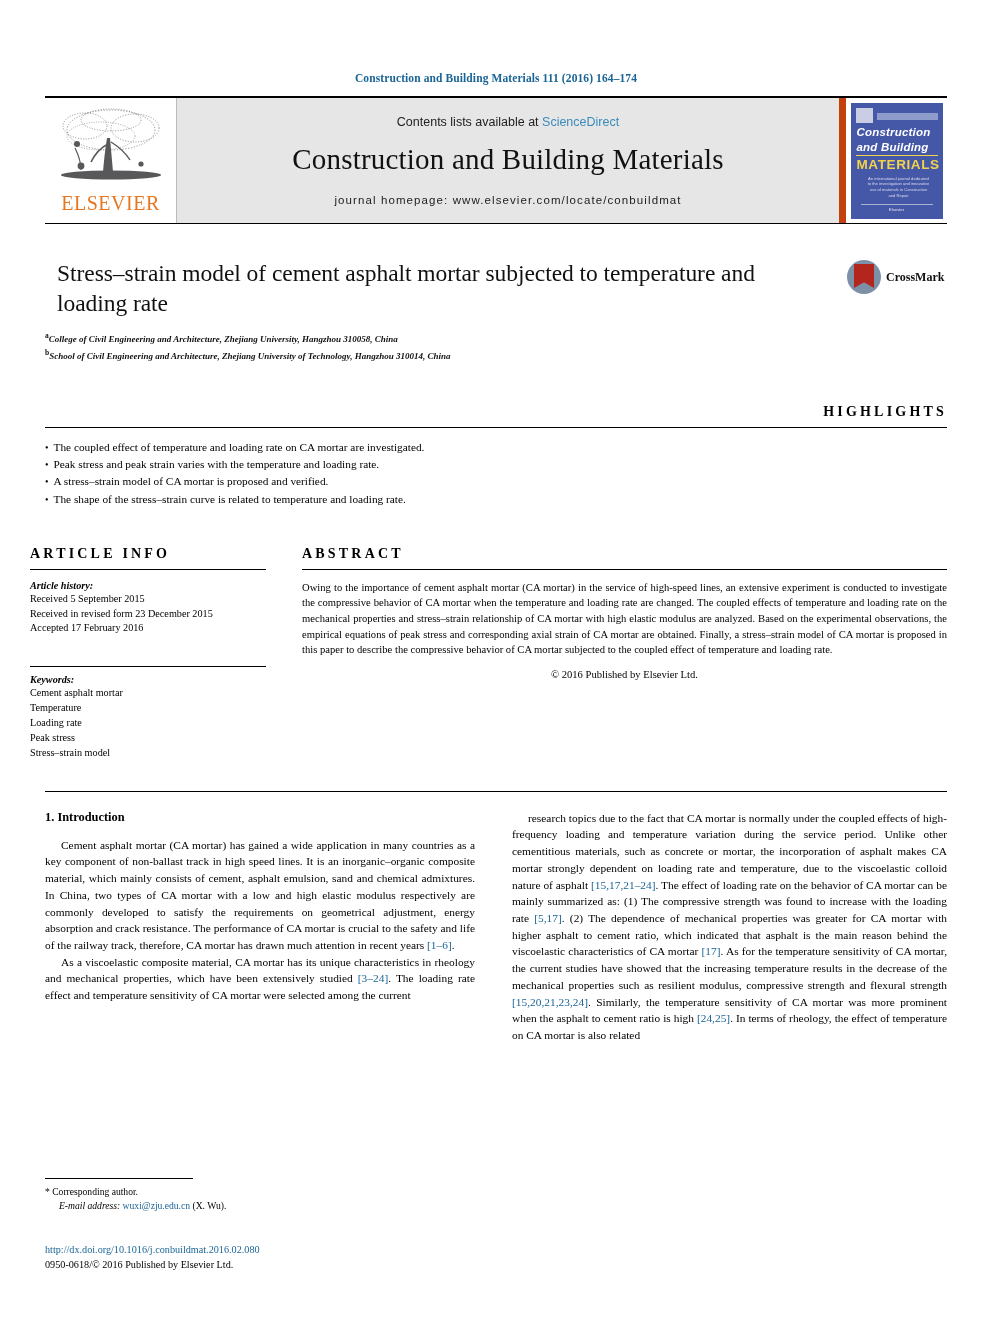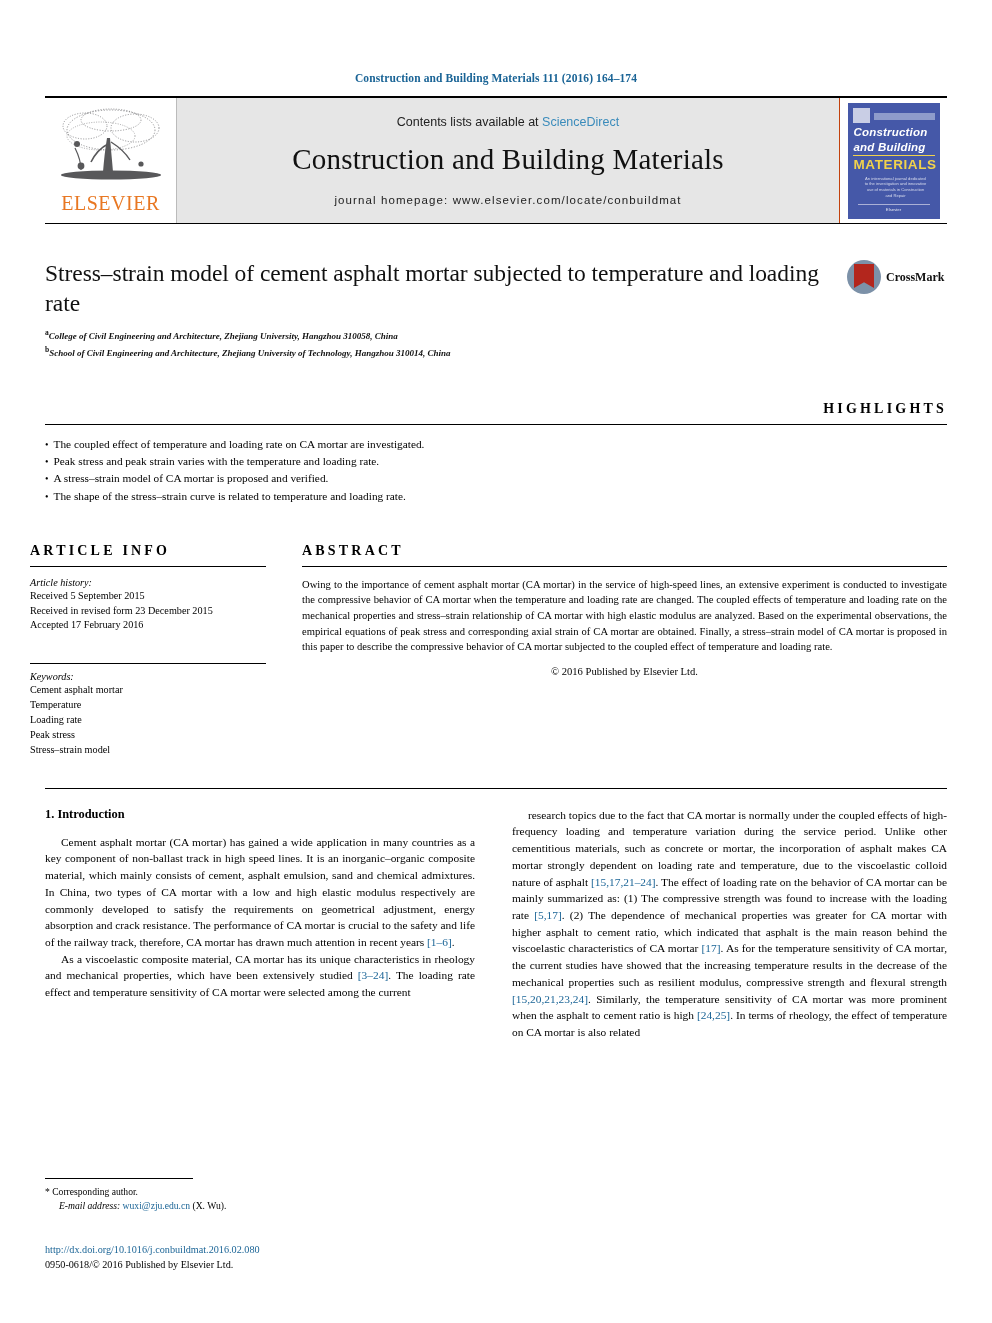--- a/index.html
+++ b/index.html
@@ -93,21 +93,21 @@
   }
   .journal-home {
     font-family: "Liberation Sans", sans-serif;
     font-size: 11.5px;
     letter-spacing: 1.1px;
     color: #222;
   }
   .cover-thumb {
     width: 108px;
     flex: 0 0 108px;
-    border-left: 1px solid #c2410c;
+    border-left: 7px solid #c2410c;
     box-sizing: border-box;
     display: flex;
     align-items: center;
     justify-content: center;
     background: #fff;
   }
   .cover-inner {
     width: 92px;
     height: 116px;
     background: #4558a8;
@@ -173,21 +173,21 @@
   .title-block {
     margin: 34px 45px 0 45px;
     position: relative;
     min-height: 60px;
   }
   .article-title {
     font-size: 23.5px;
     line-height: 1.28;
     font-weight: normal;
     color: #111;
-    margin: 0;
+    margin: 12px;
     padding-right: 120px;
     letter-spacing: -.05px;
   }
   .crossmark {
     position: absolute;
     right: 0;
     top: 2px;
     width: 100px;
     display: flex;
     align-items: center;
@@ -270,21 +270,21 @@
   .col-abs  { flex: 1 1 auto; }
 
   .col-info .hr, .col-abs .hr {
     border-top: 1.6px solid #000;
     margin-top: 7px;
     margin-bottom: 10px;
   }
   .hist-head, .kw-head {
     font-size: 10.2px;
     font-style: italic;
-    font-weight: normal;
+    font-weight: bold;
     margin-bottom: 1px;
   }
   .hist-line, .kw-line {
     font-size: 10.2px;
     line-height: 1.46;
   }
   .kw-block { margin-top: 30px; }
   .kw-block .kw-rule {
     border-top: 1px solid #000;
     margin-bottom: 7px;

